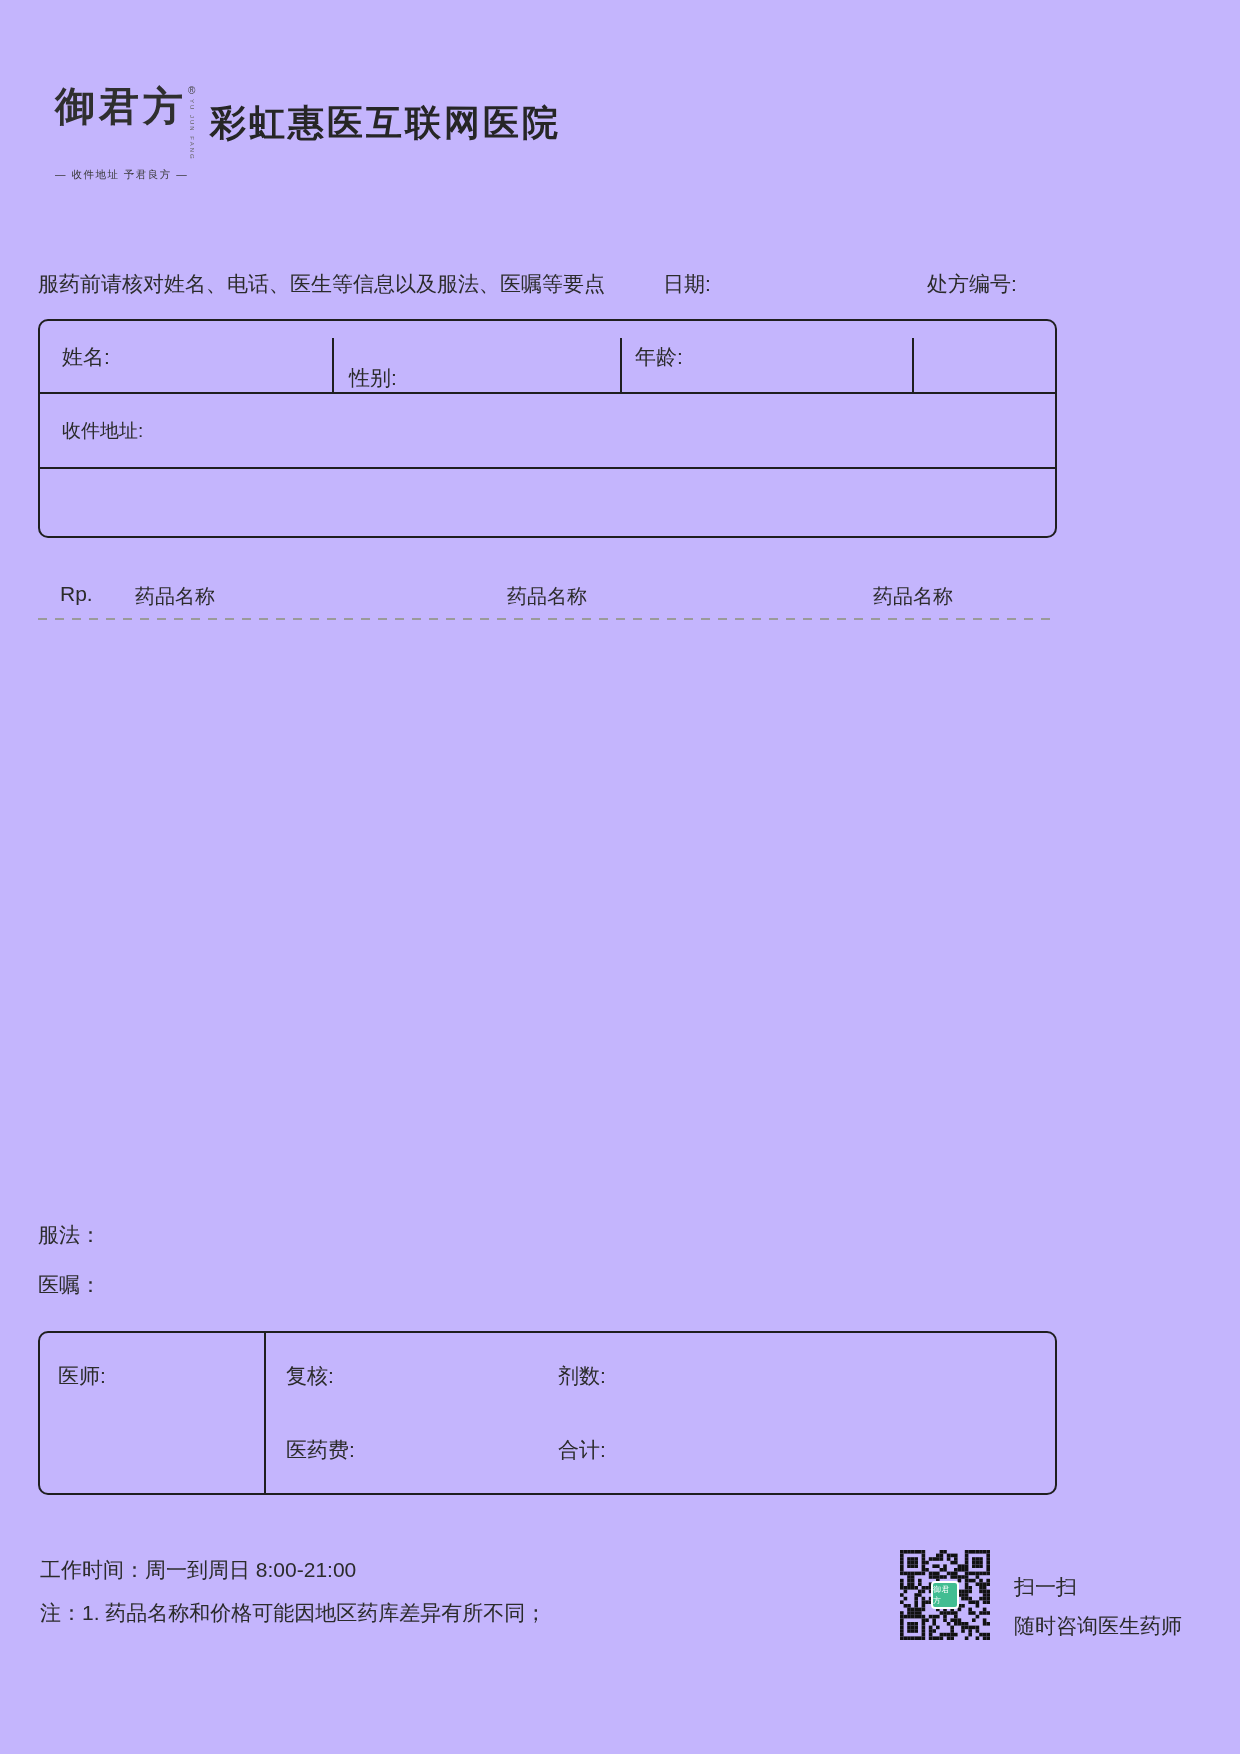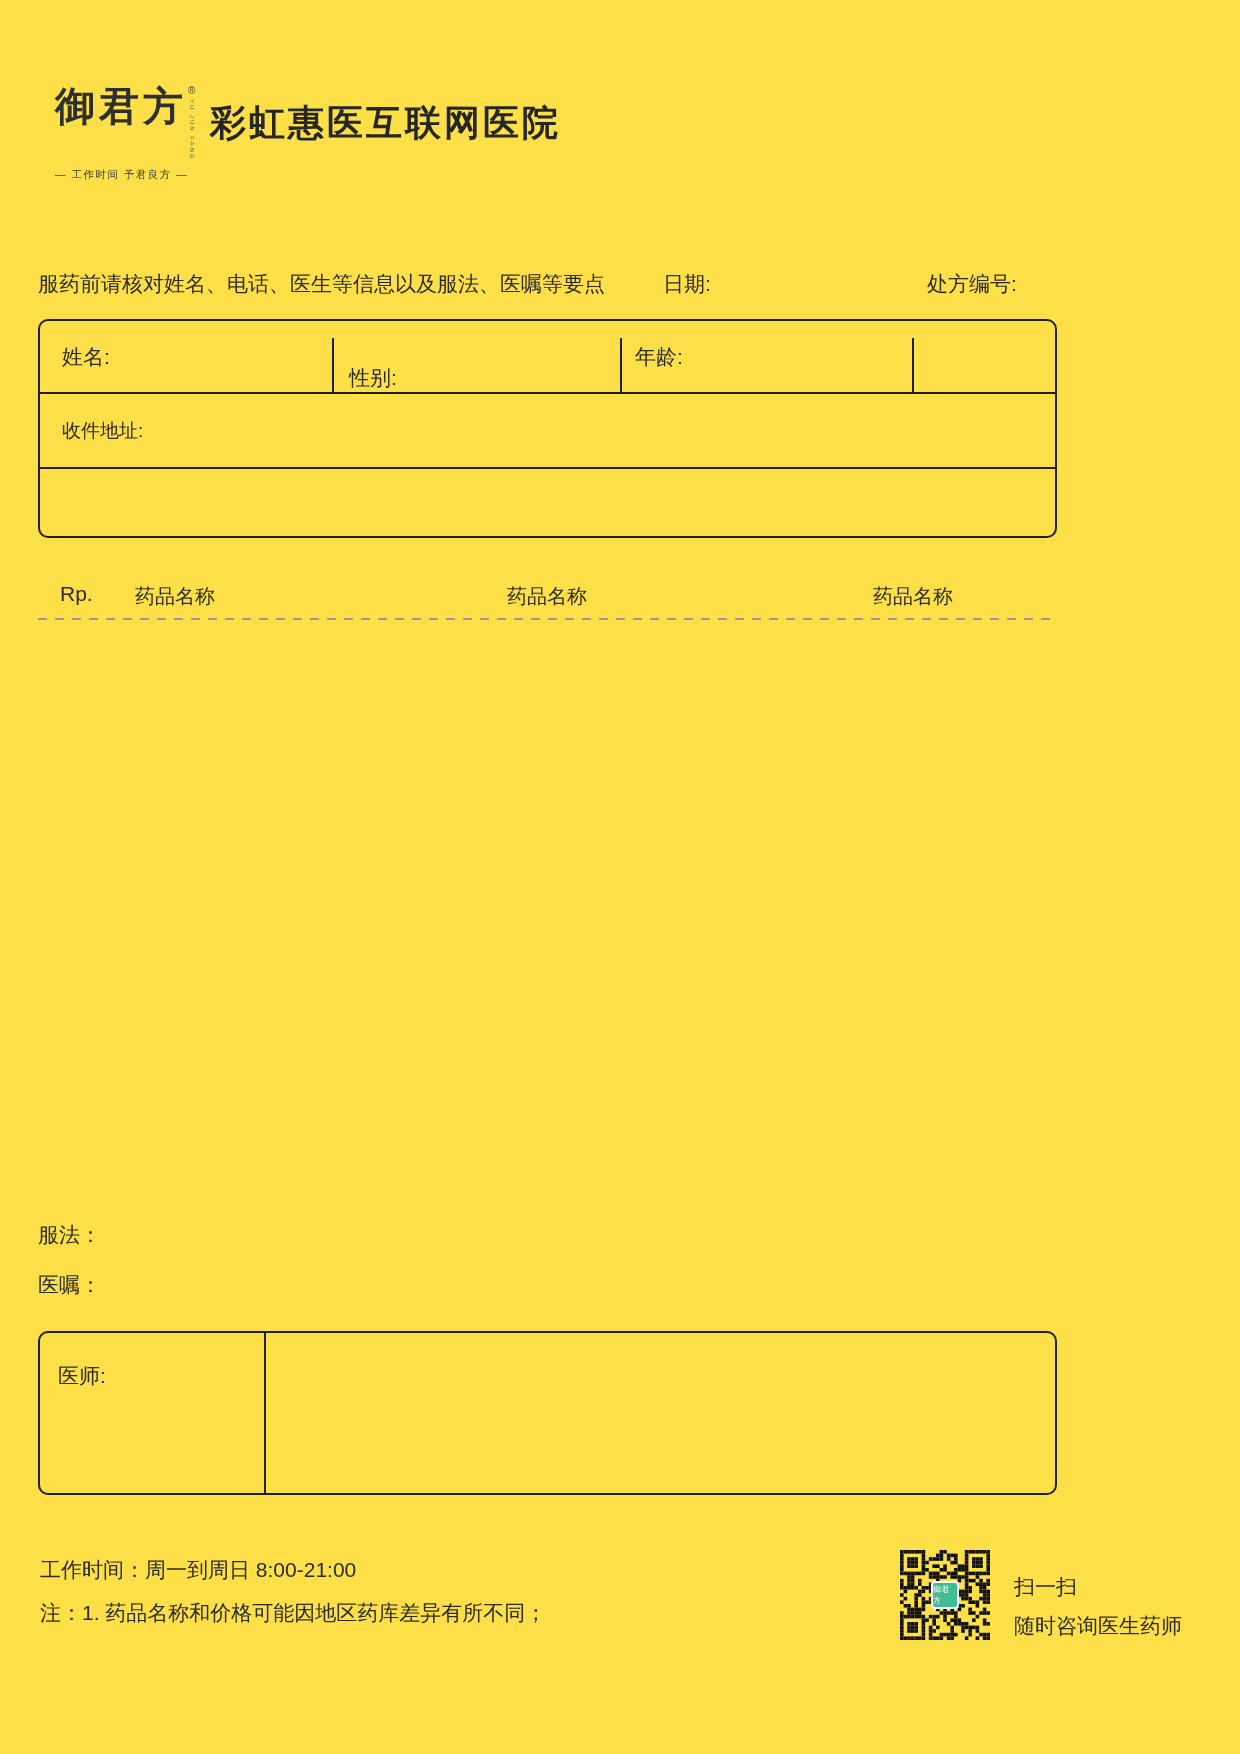--- a/index.html
+++ b/index.html
@@ -1,17 +1,17 @@
 <!DOCTYPE html>
 <html><head>
 <meta charset="utf-8">
 <style>
   html,body { margin:0; padding:0; background:#fff; }
   .page {
-    position:relative; width:1240px; height:1754px; background:#fde047;
+    position:relative; width:1240px; height:1754px; background:#c4b5fd;
     font-family:"Liberation Sans","DejaVu Sans",sans-serif; color:#2b2b2b; overflow:hidden;
   }
   .abs { position:absolute; }
 
   
   .logo-block { left:55px; top:84px; width:150px; }
   .logo-line { display:flex; align-items:flex-start; }
   .logo-text {
     font-family:"DejaVu Serif","Liberation Serif",serif;
     font-size:40px; font-weight:700; letter-spacing:4px; color:#2f2f2f; line-height:1.1;
@@ -95,21 +95,21 @@
 <div class="page">
 
   <div class="abs logo-block">
     <div class="logo-line">
       <span class="logo-text">御君方</span>
       <span class="logo-side">
         <span class="logo-reg">®</span>
         <span class="logo-vert">YU JUN FANG</span>
       </span>
     </div>
-    <div class="logo-tagline">— 工作时间 予君良方 —</div>
+    <div class="logo-tagline">— 收件地址 予君良方 —</div>
   </div>
   <div class="abs hospital-title">彩虹惠医互联网医院</div>
 
   <div class="abs notice-text">服药前请核对姓名、电话、医生等信息以及服法、医嘱等要点</div>
   <div class="abs date-label"><span>日期:</span><span class="fill-value"></span></div>
   <div class="abs rxno-label"><span>处方编号:</span><span class="fill-value"></span></div>
 
   <div class="abs patient-box">
     <div class="p-row p-row1">
       <div class="p-cell c1">
@@ -147,20 +147,38 @@
   </div>
   <div class="abs advice-row">
     <span>医嘱：</span>
     <span class="fill-value"></span>
   </div>
 
   <div class="abs summary-box">
     <div class="s-left">
       <span>医师:</span>
       <span class="fill-value"></span>
+    </div>
+    <div class="s-right">
+      <div class="s-item s-review">
+        <span>复核:</span>
+        <span class="fill-value"></span>
+      </div>
+      <div class="s-item s-doses">
+        <span>剂数:</span>
+        <span class="fill-value"></span>
+      </div>
+      <div class="s-item s-fee">
+        <span>医药费:</span>
+        <span class="fill-value"></span>
+      </div>
+      <div class="s-item s-total">
+        <span>合计:</span>
+        <span class="fill-value"></span>
+      </div>
     </div>
   </div>
 
   <div class="abs hours">工作时间：周一到周日 8:00-21:00</div>
   <div class="abs note1">注：1. 药品名称和价格可能因地区药库差异有所不同；</div>
 
   <div class="abs qr-box">
     <div class="qr-modules">
         <svg width="90" height="90" viewBox="0 0 90 90" fill="#111111">
           <rect x="0.00" y="0.00" width="3.60" height="3.60"></rect>

